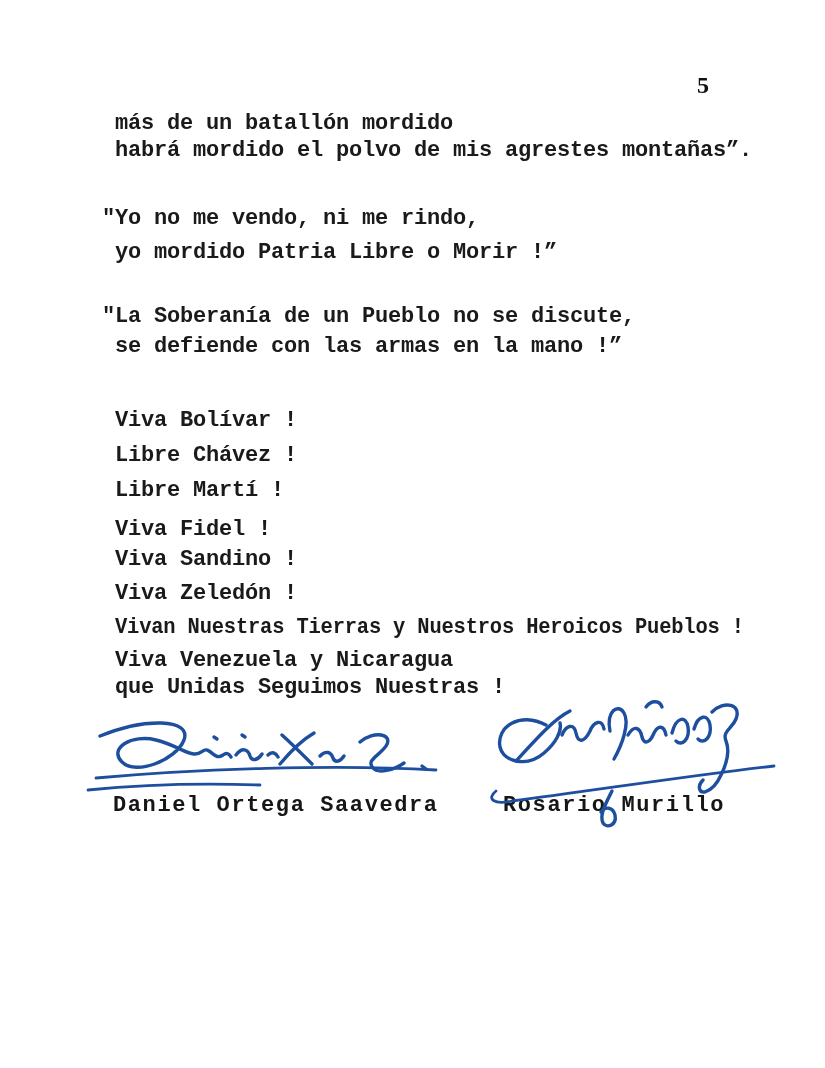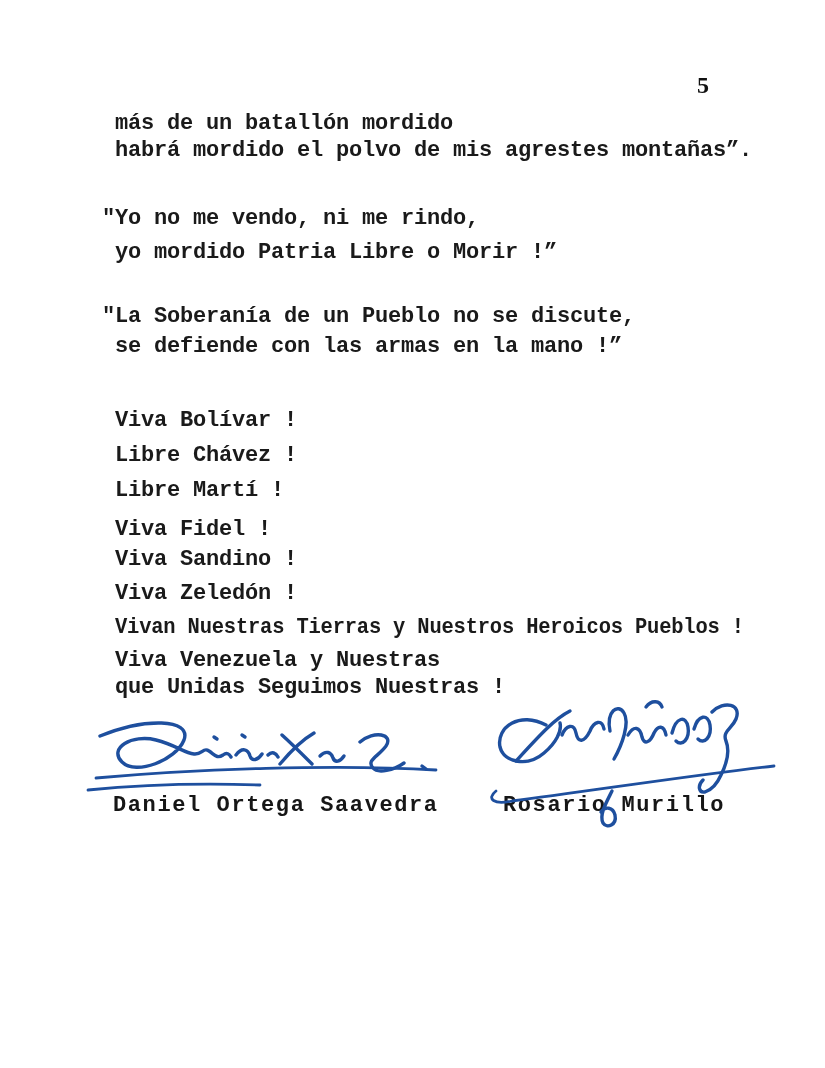--- a/index.html
+++ b/index.html
@@ -74,21 +74,21 @@
   <div class="tw" style="left:115px;top:335px">se defiende con las armas en la mano !”</div>
 
   <div class="tw" style="left:115px;top:409px">Viva Bolívar !</div>
   <div class="tw" style="left:115px;top:444px">Libre Chávez !</div>
   <div class="tw" style="left:115px;top:479px">Libre Martí !</div>
   <div class="tw" style="left:115px;top:518px">Viva Fidel !</div>
   <div class="tw" style="left:115px;top:582px">Viva Zeledón !</div>
   <div class="tw" style="left:115px;top:548px">Viva Sandino !</div>
   <div class="tw condensed" style="left:115px;top:616px">Vivan Nuestras Tierras y Nuestros Heroicos Pueblos !</div>
 
-  <div class="tw" style="left:115px;top:649px">Viva Venezuela y Nuestras</div>
+  <div class="tw" style="left:115px;top:649px">Viva Venezuela y Nicaragua</div>
   <div class="tw" style="left:115px;top:676px">que Unidas Seguimos Nuestras !</div>
 
   <svg class="sig" style="left:86px;top:712px" width="360" height="92" viewBox="0 0 360 92">
     <path class="main" d="M14,24 C58,6 106,6 98,28 C90,48 50,64 36,50 C22,36 46,22 70,28 C90,33 98,41 108,42 C116,43 117,35 123,39 C129,43 131,47 137,43 C141,40 143,42 145,45"></path>
     <path class="main" d="M150,43 C156,35 162,37 164,44 C166,50 172,48 176,42 M182,43 C186,39 190,41 192,45"></path>
     <path class="main" d="M128,25 l3,2 M156,23 l3,2"></path>
     <path class="main" d="M194,52 C204,40 216,28 228,21 M196,23 C206,32 218,44 226,52"></path>
     <path class="main" d="M234,44 C240,38 245,40 247,46 C249,51 254,50 258,44"></path>
     <path class="main" d="M274,30 C288,18 308,22 300,34 C292,45 280,48 287,56 C292,62 308,58 318,51"></path>
     <path class="main" d="M336,54 l4,3"></path>

